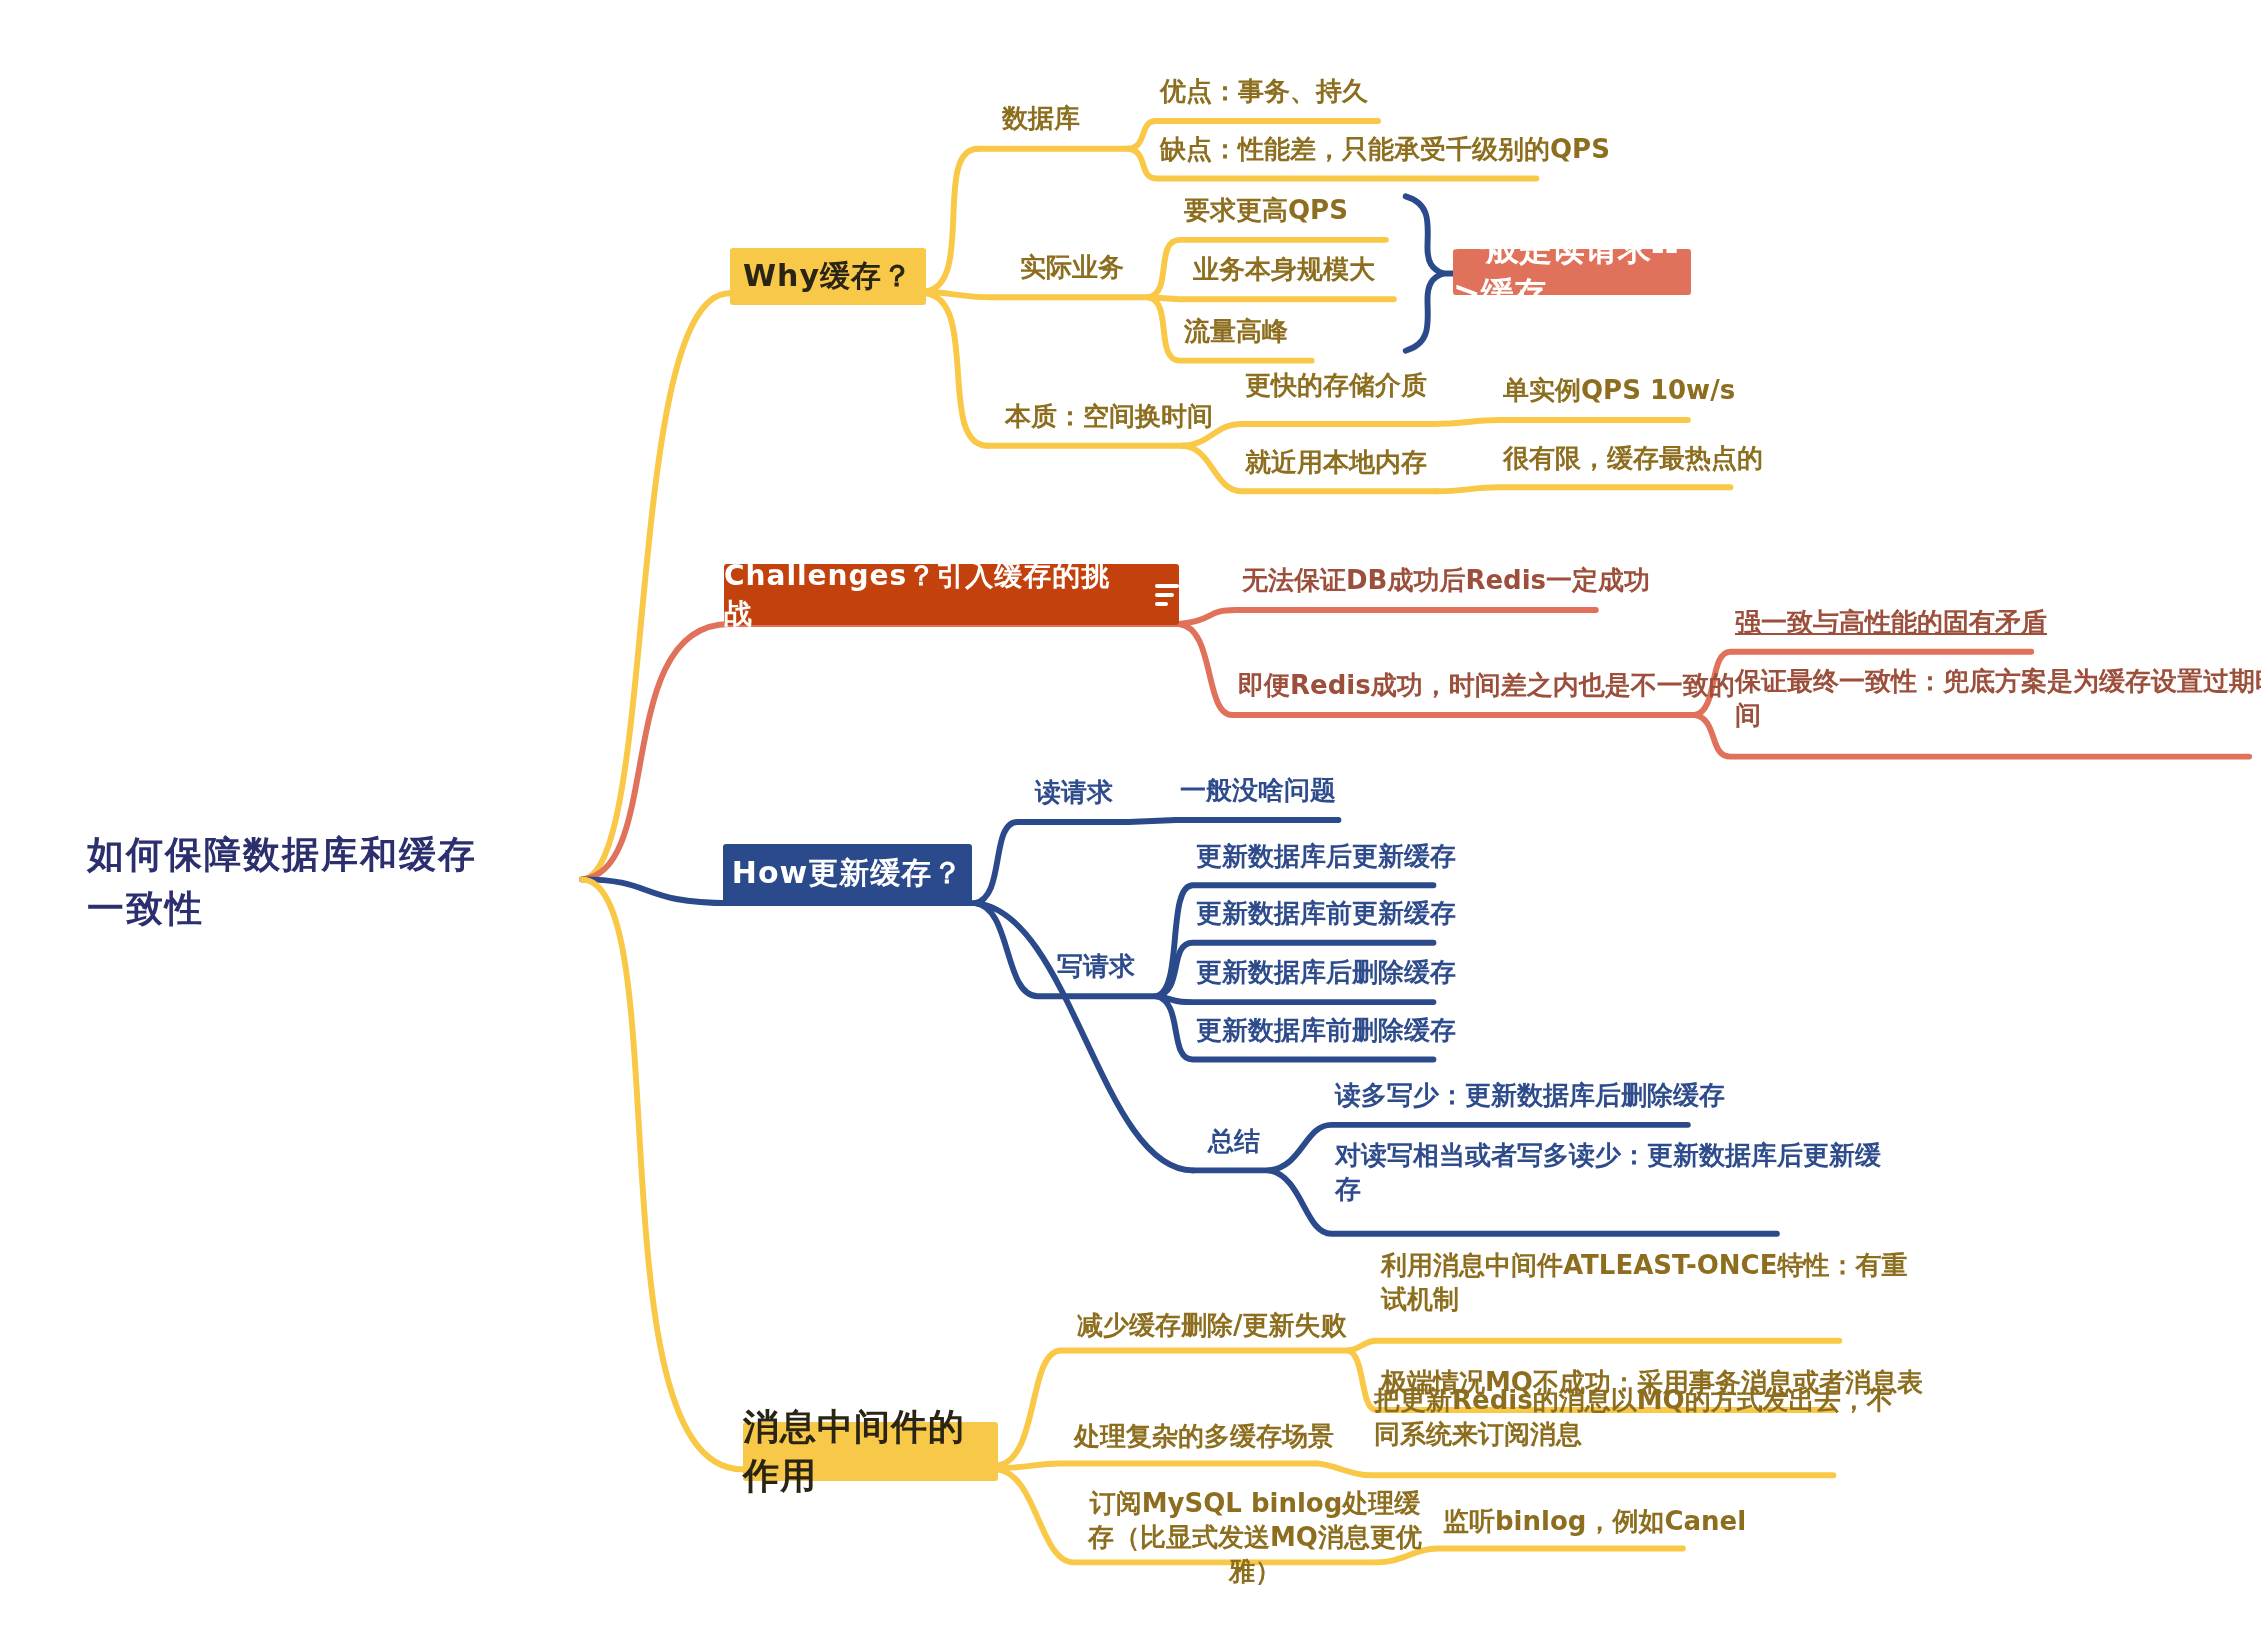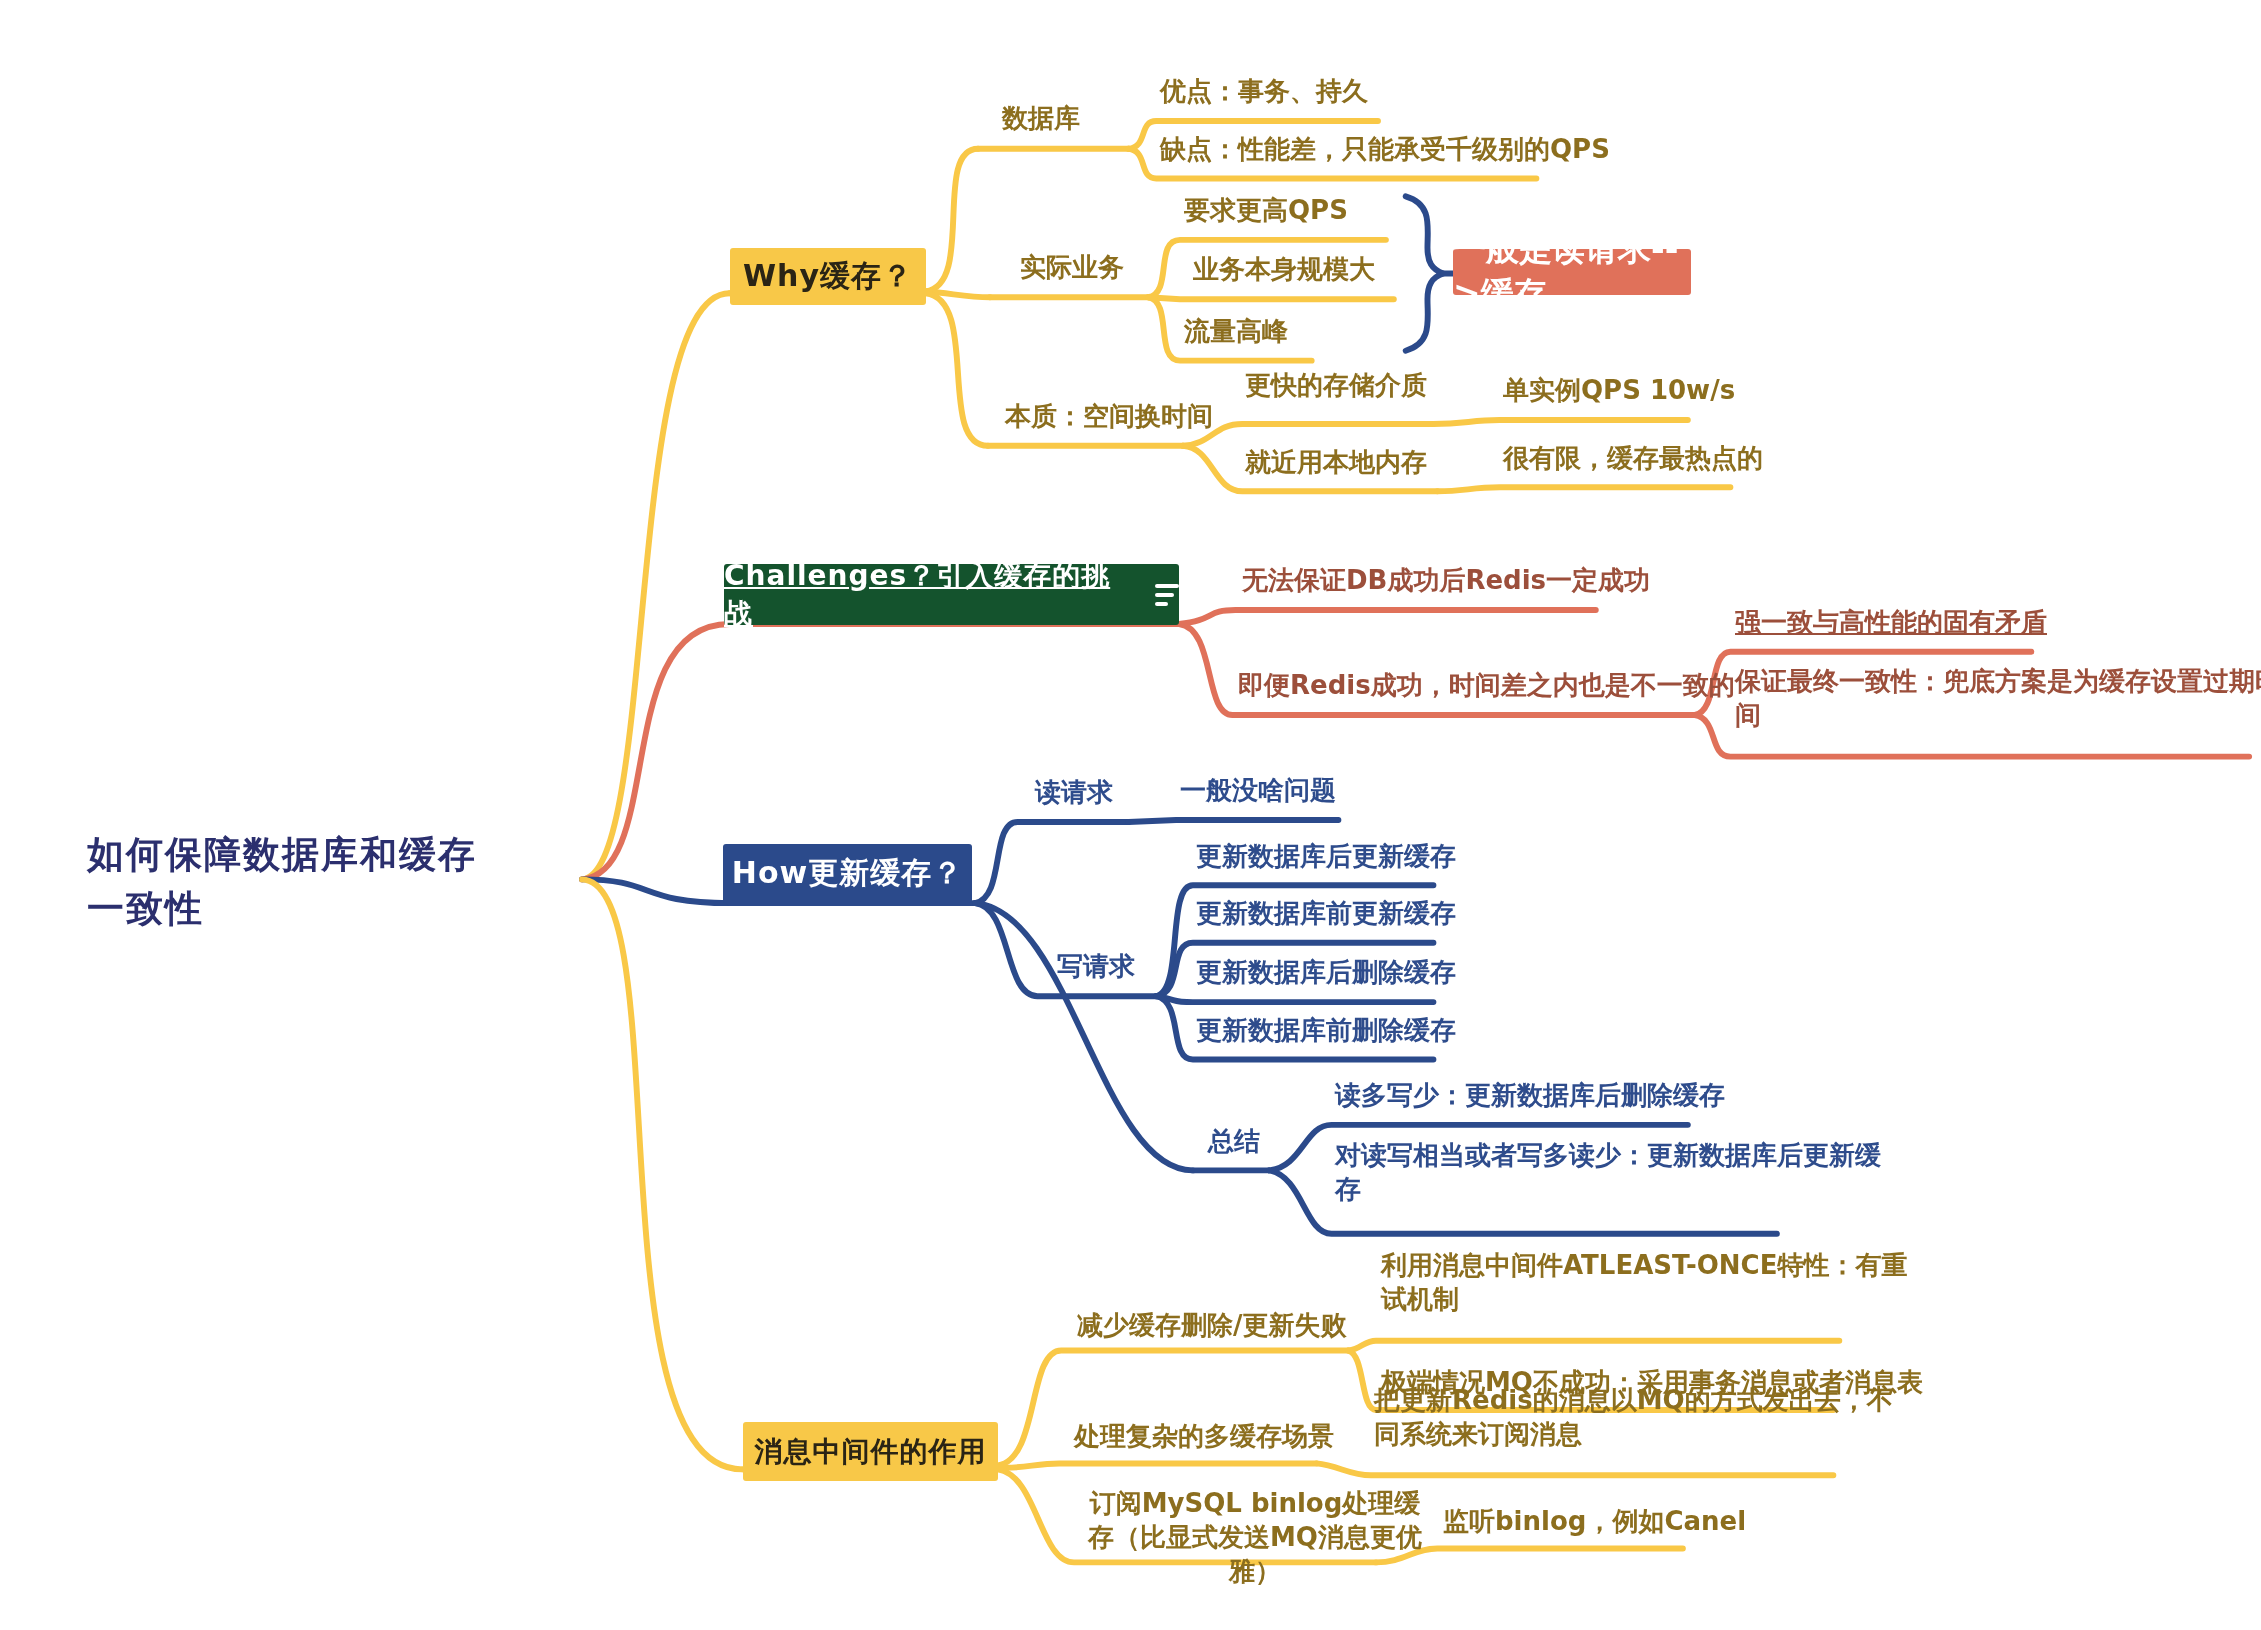--- a/index.html
+++ b/index.html
@@ -11,21 +11,21 @@
   .node{position:absolute;font-size:26px;font-weight:600;white-space:nowrap;line-height:1.3;}
   .t-yellow{color:#8C6E1E;}
   .t-salmon{color:#9C4F3B;}
   .t-navy{color:#2E4C8C;}
   .wrap{white-space:normal;}
   .topic{
     position:absolute;display:flex;align-items:center;justify-content:center;
     font-weight:800;border-radius:3px;box-sizing:border-box;letter-spacing:1px;
   }
   .topic.yellow{background:#F8C848;color:#2A2415;margin-top:12px;}
-  .topic.salmon{background:#14532d;color:#ffffff;text-decoration:underline;}
+  .topic.salmon{background:#c2410c;color:#ffffff;}
   .topic.navy{background:#2B4A8B;color:#ffffff;}
   .root-title{
     position:absolute;left:87px;top:828px;width:398px;text-align:left;
     font-size:37px;font-weight:800;color:#2B2F6E;line-height:1.45;letter-spacing:2px;
   }
   .callout{
     position:absolute;left:1453px;top:249px;width:238px;height:46px;
     display:flex;align-items:center;justify-content:center;
     background:#E0715A;color:#ffffff;font-size:33px;font-weight:800;border-radius:3px;
   }
@@ -117,21 +117,21 @@
         <span class="b1"></span>
         <span class="b2"></span>
         <span class="b3"></span>
       </span>
   </div>
 
   <div class="topic navy" style="left:723px;top:844px;width:249px;height:59px;font-size:30px;">
     <span>How更新缓存？</span>
   </div>
 
-  <div class="topic yellow" style="left:743px;top:1410px;width:255px;height:59px;font-size:28px;">
+  <div class="topic yellow" style="left:743px;top:1410px;width:255px;height:59px;font-size:36px;">
     <span>消息中间件的作用</span>
   </div>
 
   <div class="callout">一般是读请求--&gt;缓存</div>
 
   <div class="node t-yellow" style="left:1002px;top:102px;">数据库</div>
   <div class="node t-yellow" style="left:1160px;top:75px;">优点：事务、持久</div>
   <div class="node t-yellow" style="left:1160px;top:133px;">缺点：性能差，只能承受千级别的QPS</div>
   <div class="node t-yellow" style="left:1020px;top:251px;">实际业务</div>
   <div class="node t-yellow" style="left:1184px;top:194px;">要求更高QPS</div>

